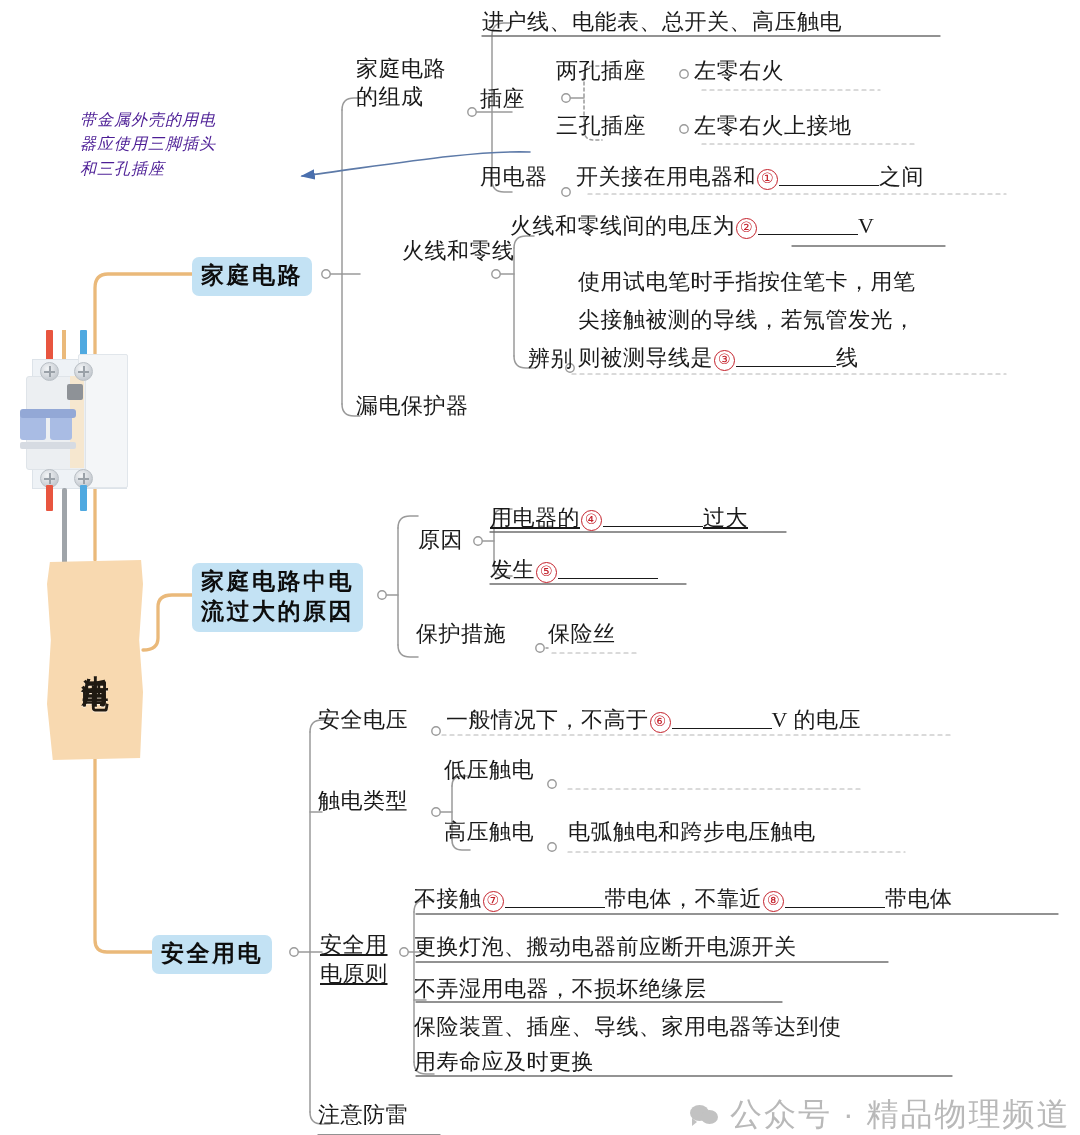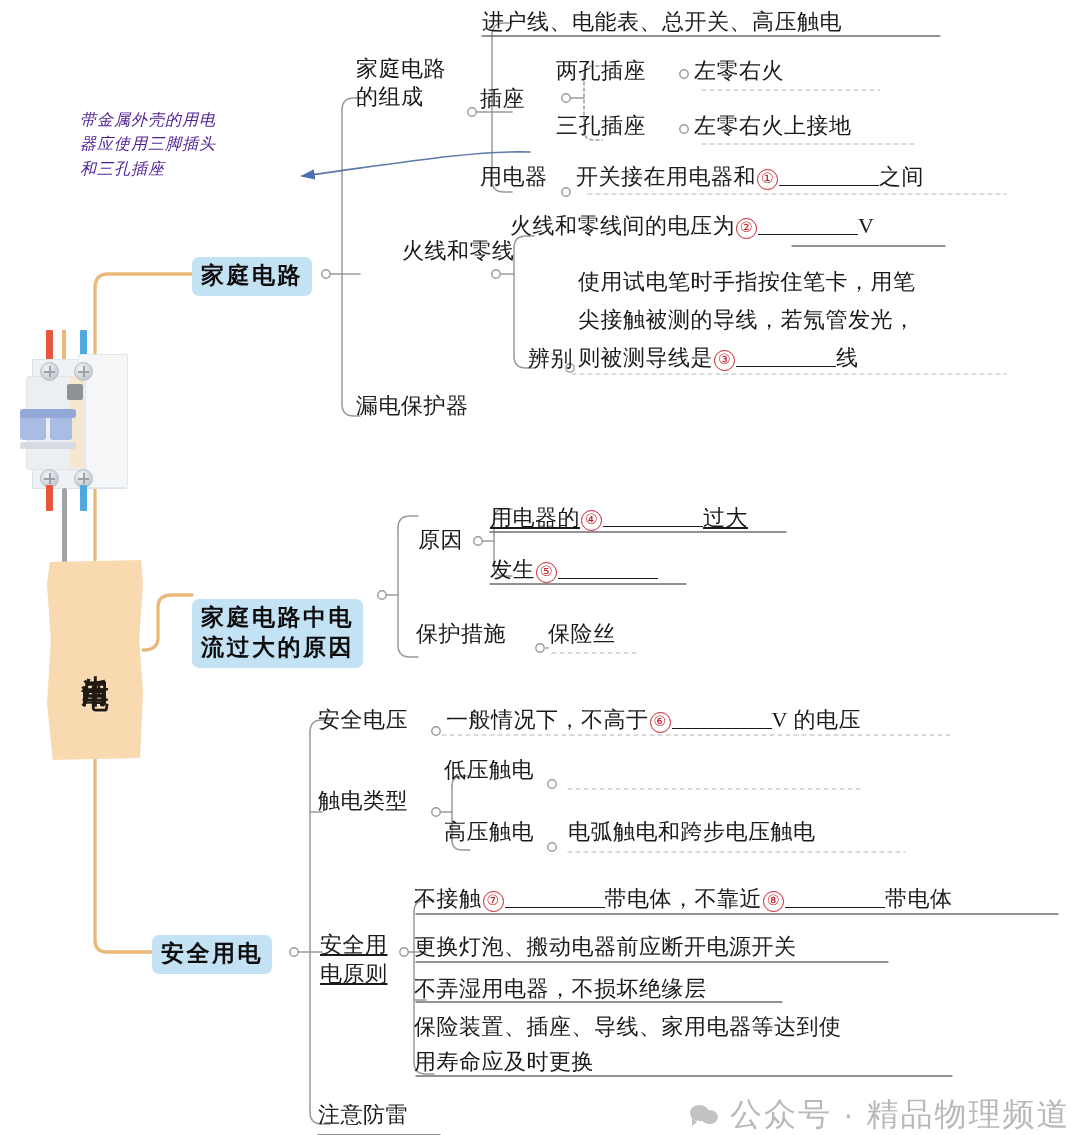--- a/index.html
+++ b/index.html
@@ -253,21 +253,21 @@
   </div>
 
   <div id="hand-note">带金属外壳的用电
 器应使用三脚插头
 和三孔插座</div>
 
   <div class="badge" style="left:192px;top:257px;">
     <span>家庭电路</span>
   </div>
 
-  <div class="badge" style="left:192px;top:563px;text-align:left;margin-top:36px;">
+  <div class="badge" style="left:192px;top:563px;text-align:left;">
     <span>家庭电路中电</span><br>
     <span>流过大的原因</span>
   </div>
 
   <div class="badge" style="left:152px;top:935px;">
     <span>安全用电</span>
   </div>
 
   <div class="t lvl2" style="left:356px;top:55px;">
     <span>家庭电路</span><br>

